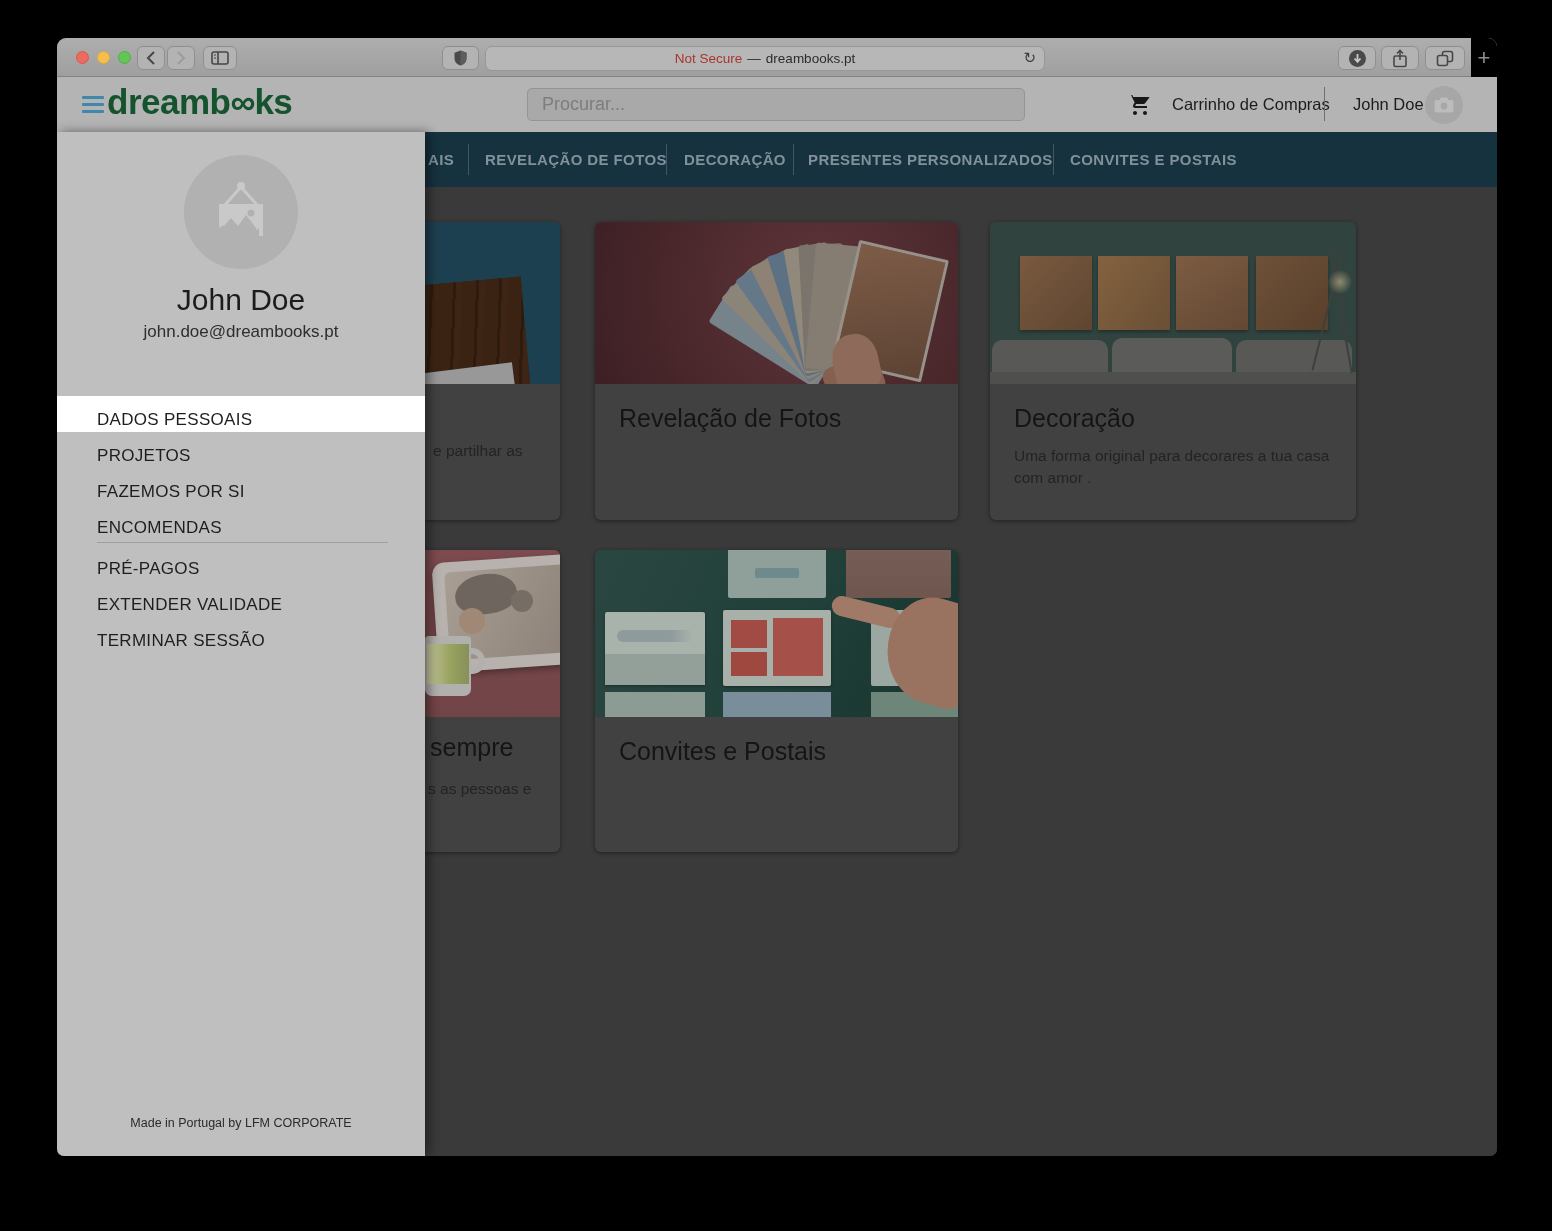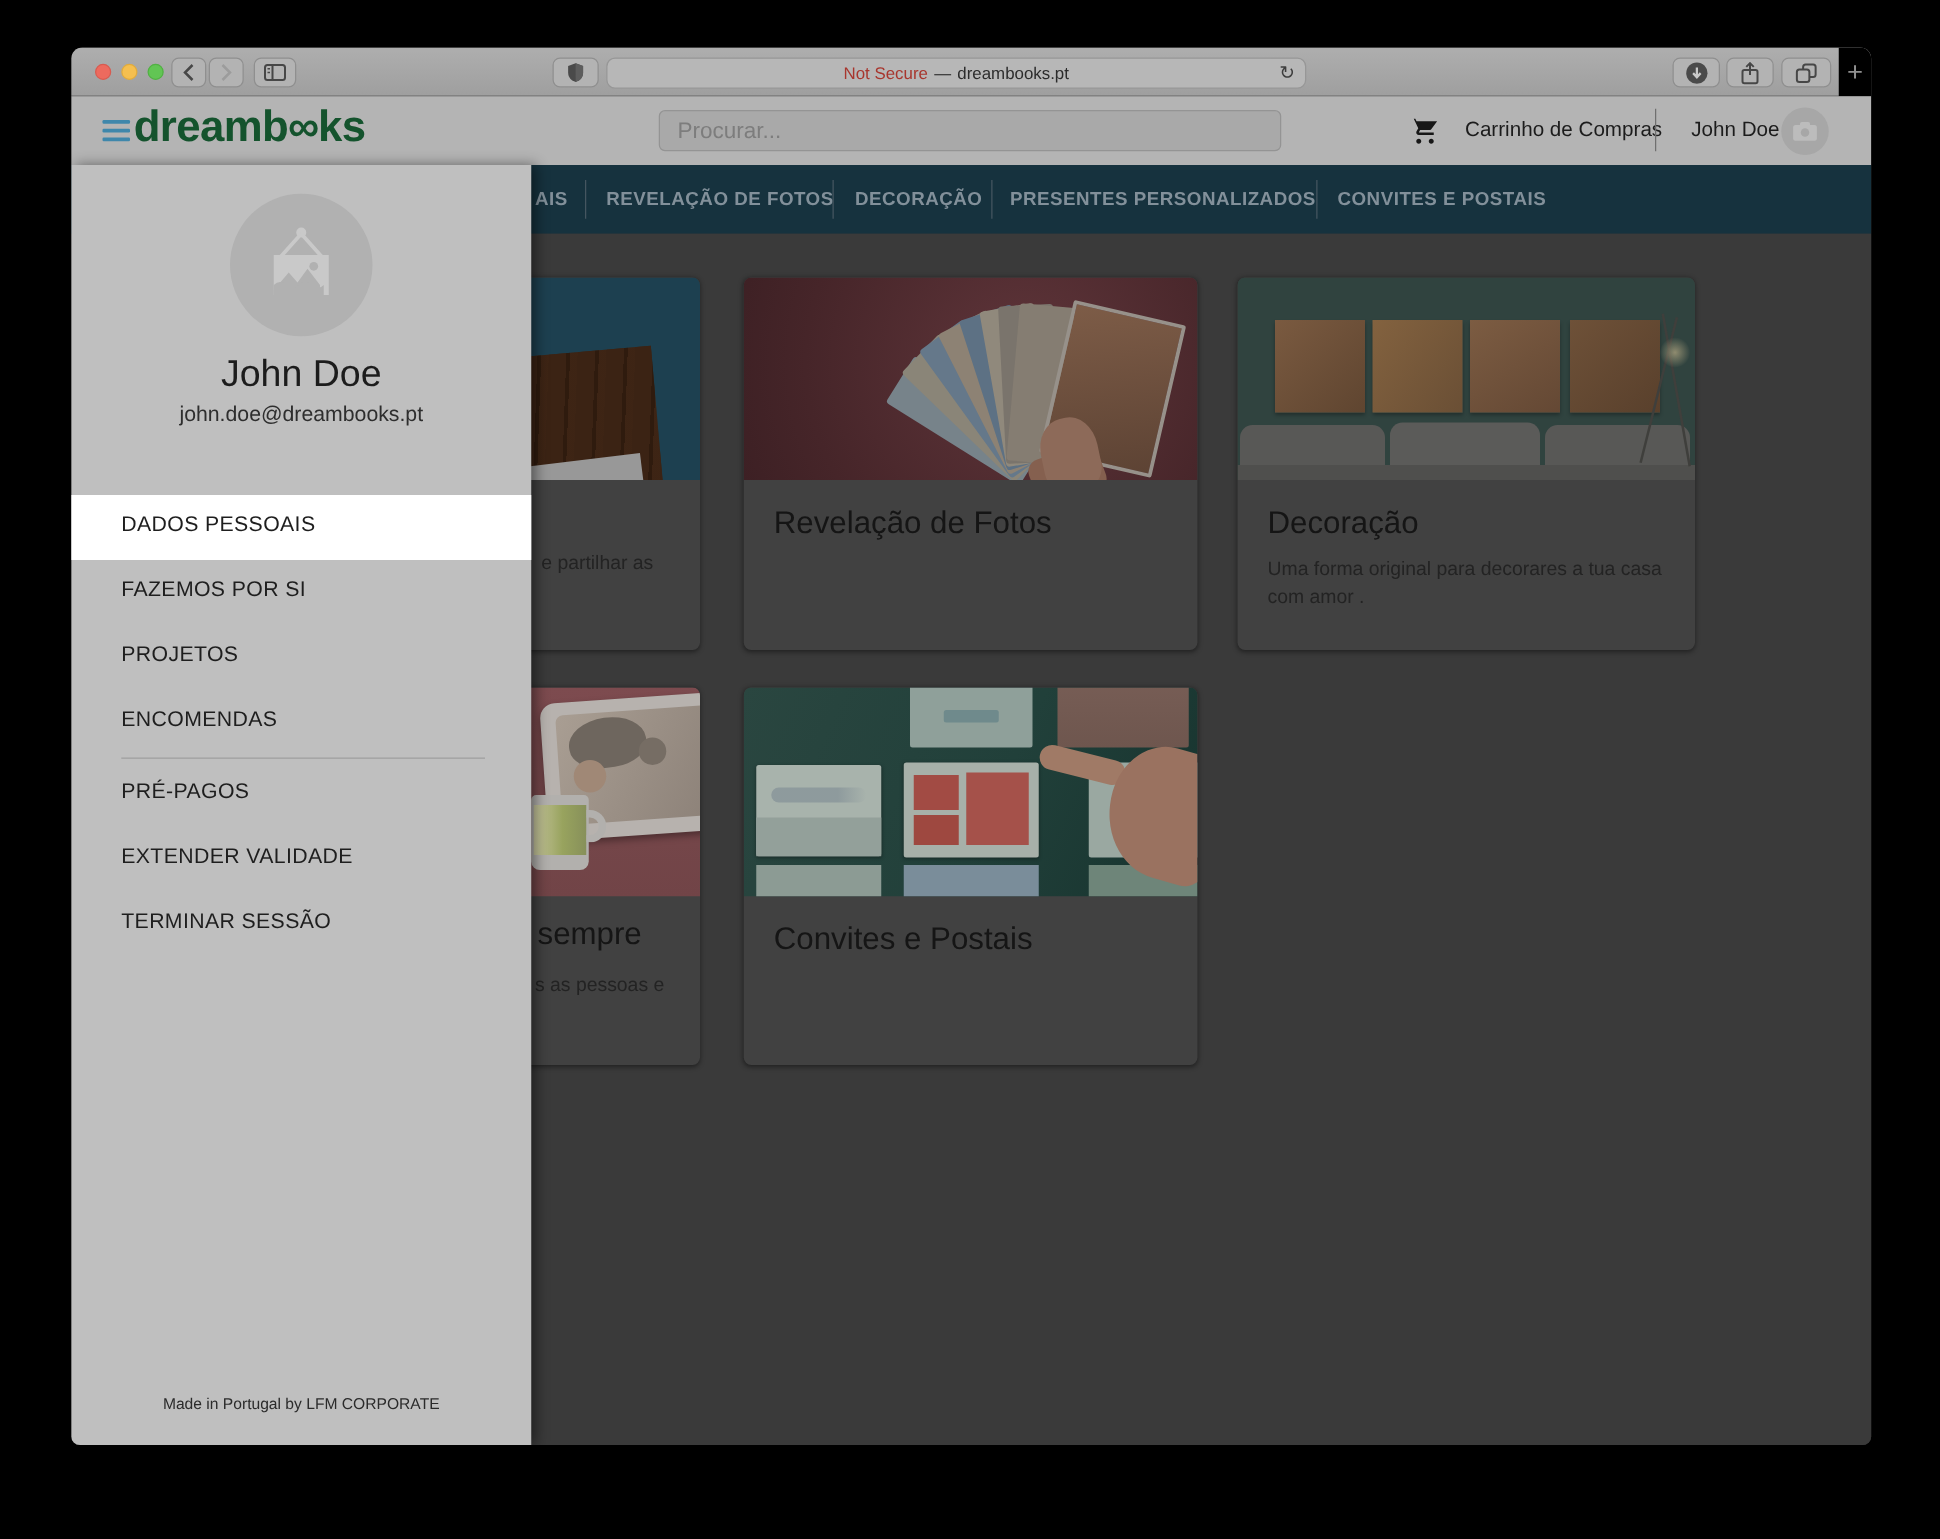--- a/index.html
+++ b/index.html
@@ -58,21 +58,21 @@
 
   
   .drawer{position:absolute;left:0;top:94px;width:368px;height:1024px;background:#bfbfbf;
           box-shadow:4px 0 10px rgba(0,0,0,0.45);}
   .dr-avatar{position:absolute;left:127px;top:23px;width:114px;height:114px;border-radius:50%;
              background:#b1b1b1;display:flex;align-items:center;justify-content:center;}
   .dr-name{position:absolute;left:0;top:151px;width:100%;text-align:center;font-size:30px;
            font-weight:500;color:#1c1c1c;}
   .dr-email{position:absolute;left:0;top:190px;width:100%;text-align:center;font-size:17px;color:#2e2e2e;}
   .dr-menu{position:absolute;left:0;top:264px;width:100%;}
-  .dr-item{height:52px;line-height:48px;padding-left:40px;font-size:17px;color:#1e1e1e;
+  .dr-item{height:36px;line-height:48px;padding-left:40px;font-size:17px;color:#1e1e1e;
            letter-spacing:0.3px;cursor:pointer;}
   .dr-item.selected{background:#ffffff;}
   .dr-divider{height:1px;background:#9f9f9f;margin:2px 37px 2px 40px;}
   .dr-footer{position:absolute;left:0;top:984px;width:100%;text-align:center;font-size:12.5px;color:#2b2b2b;}
 
   svg{display:block;}
 </style>
 </head>
 <body>
 
@@ -275,22 +275,22 @@
           <circle cx="46" cy="34" r="3.5" fill="#b1b1b1"></circle>
           <path d="M14 53 L26 39 L33 47 L41 36 L51 49 L51 57 L14 57 Z" fill="#b1b1b1"></path>
           <path d="M14 49 q5 -5 10 0 t10 0 t10 0 t10 0 v8 h-40 Z" fill="#b1b1b1"></path>
         </svg>
       </div>
       <div class="dr-name">John Doe</div>
       <div class="dr-email">john.doe@dreambooks.pt</div>
 
       <div class="dr-menu">
         <div class="dr-item selected">DADOS PESSOAIS</div>
+        <div class="dr-item">PROJETOS</div>
         <div class="dr-item">FAZEMOS POR SI</div>
-        <div class="dr-item">PROJETOS</div>
         <div class="dr-item">ENCOMENDAS</div>
         <div class="dr-divider"></div>
         <div class="dr-item">PRÉ-PAGOS</div>
         <div class="dr-item">EXTENDER VALIDADE</div>
         <div class="dr-item">TERMINAR SESSÃO</div>
       </div>
 
       <div class="dr-footer">Made in Portugal by LFM CORPORATE</div>
     </div>
 

